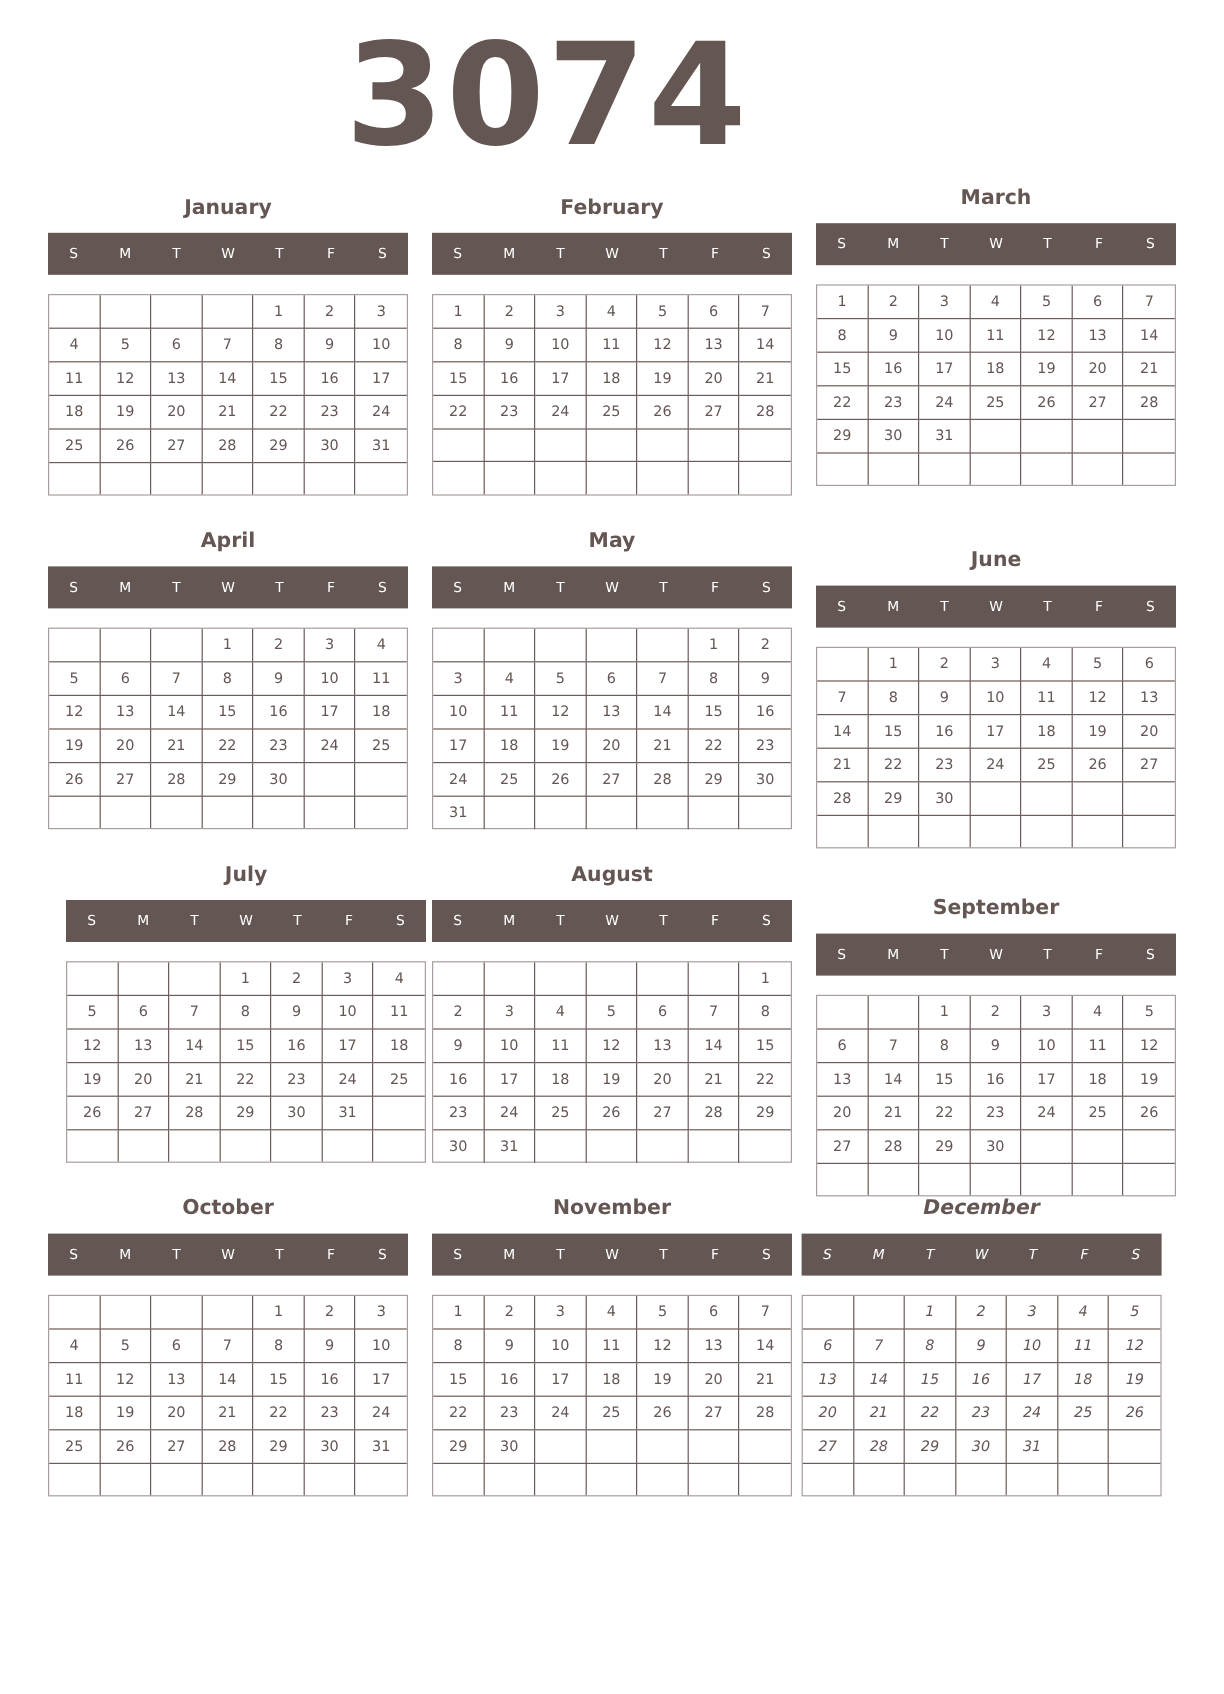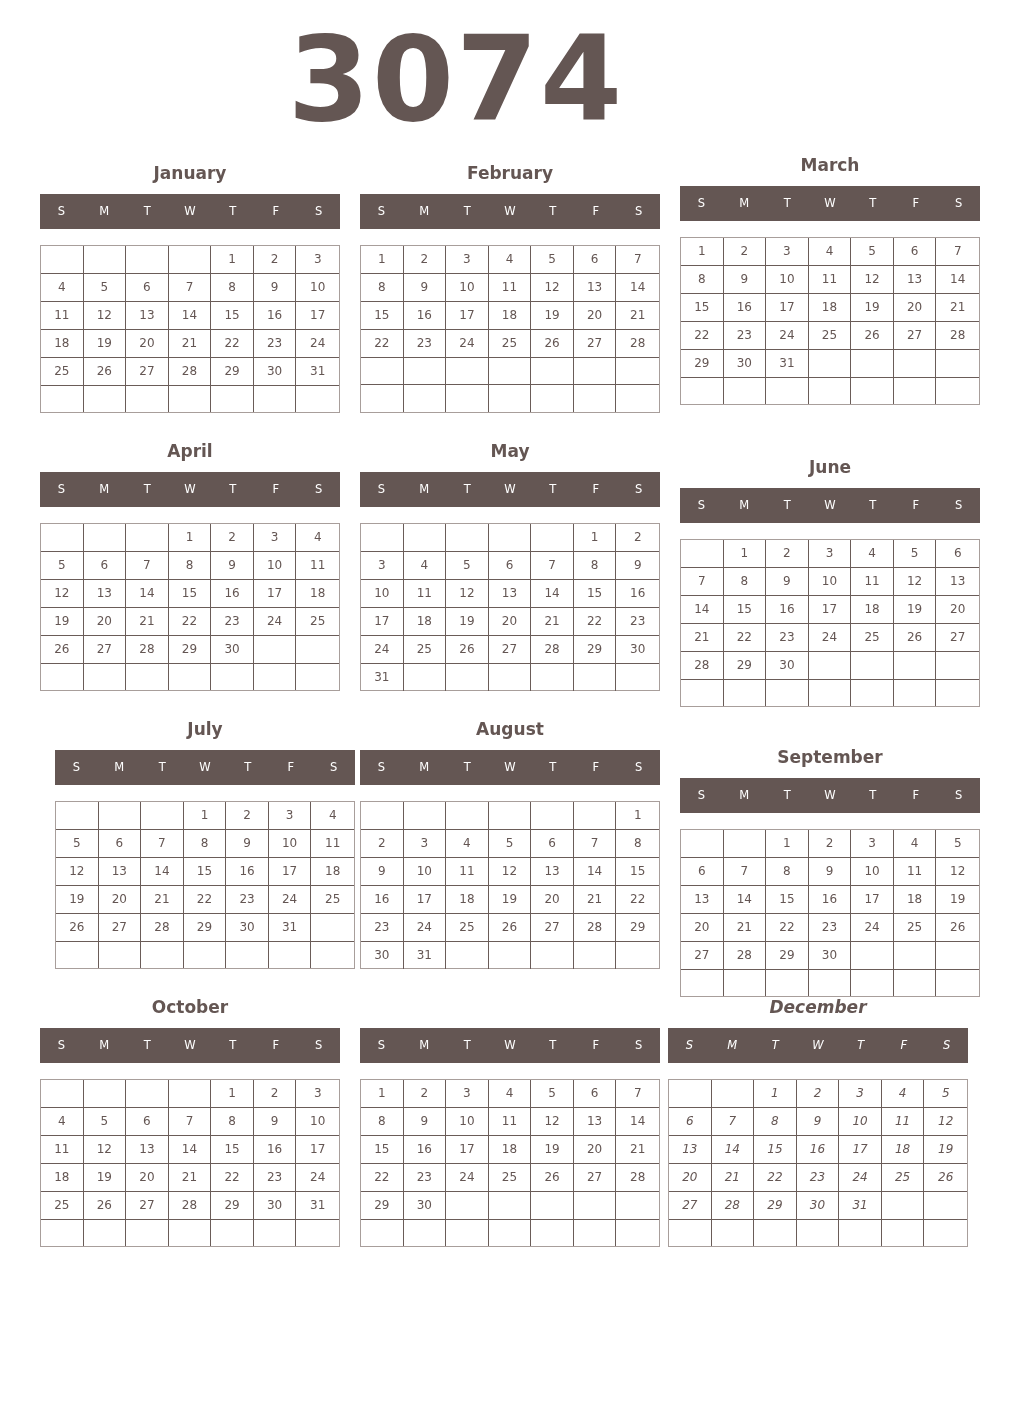--- a/index.html
+++ b/index.html
@@ -573,20 +573,21 @@
         <div class="cell"></div>
         <div class="cell"></div>
         <div class="cell"></div>
         <div class="cell"></div>
         <div class="cell"></div>
         <div class="cell"></div>
         <div class="cell"></div>
       </div>
     </div>
     <div class="month" style="left: 360px; top: 994px;">
+      <div class="month-title">November</div>
       <div class="dow-bar">
         <div class="dow">S</div>
         <div class="dow">M</div>
         <div class="dow">T</div>
         <div class="dow">W</div>
         <div class="dow">T</div>
         <div class="dow">F</div>
         <div class="dow">S</div>
       </div>
       <div class="grid">

